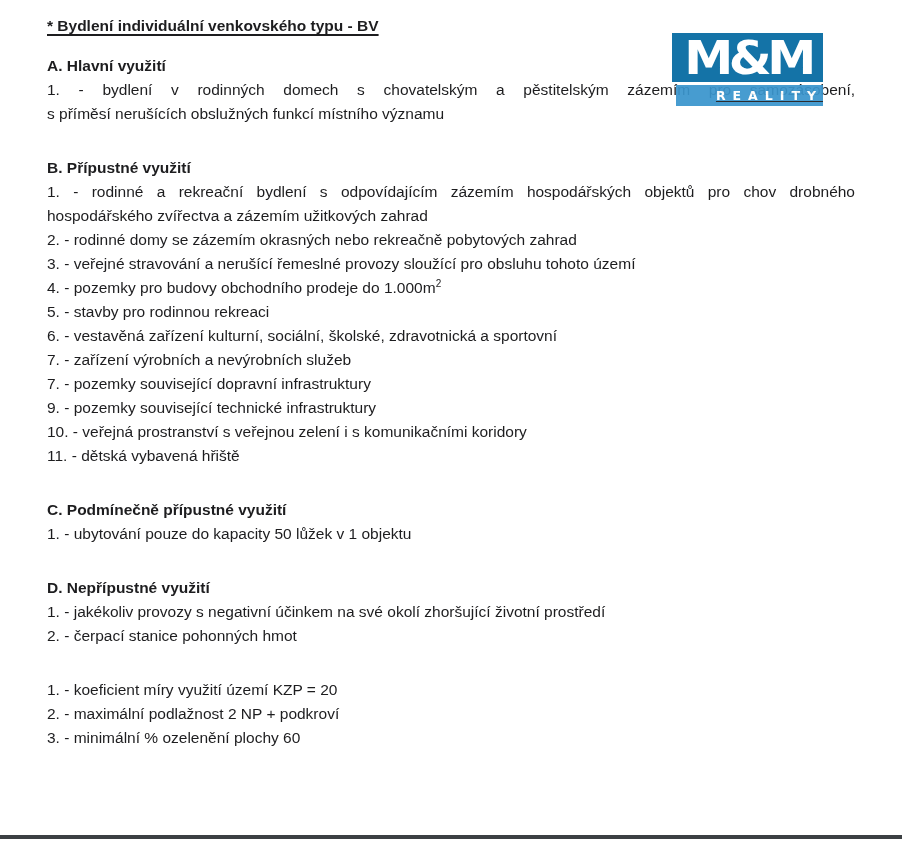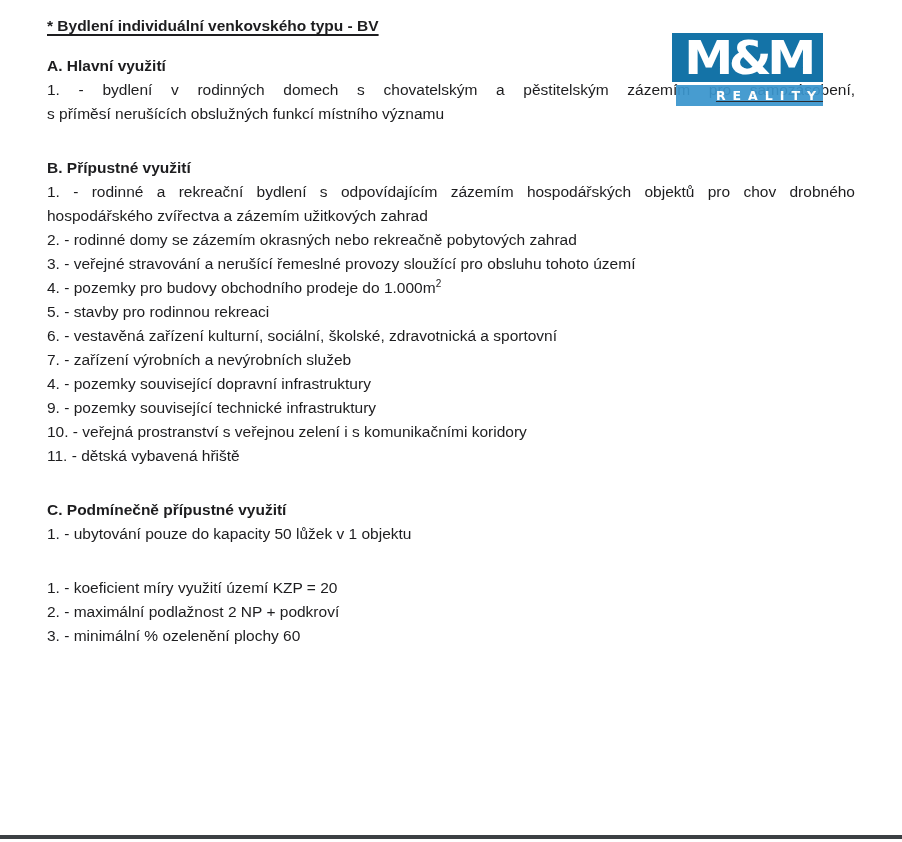--- a/index.html
+++ b/index.html
@@ -108,31 +108,36 @@
     <div class="section">
       <div class="heading">B. Přípustné využití</div>
       <div class="line j">1. - rodinné a rekreační bydlení s odpovídajícím zázemím hospodářských objektů pro chov drobného</div>
       <div class="line">hospodářského zvířectva a zázemím užitkových zahrad</div>
       <div class="line">2. - rodinné domy se zázemím okrasných nebo rekreačně pobytových zahrad</div>
       <div class="line">3. - veřejné stravování a nerušící řemeslné provozy sloužící pro obsluhu tohoto území</div>
       <div class="line"><span>4. - pozemky pro budovy obchodního prodeje do 1.000m</span><sup>2</sup></div>
       <div class="line">5. - stavby pro rodinnou rekreaci</div>
       <div class="line">6. - vestavěná zařízení kulturní, sociální, školské, zdravotnická a sportovní</div>
       <div class="line">7. - zařízení výrobních a nevýrobních služeb</div>
-      <div class="line">4. - pozemky související dopravní infrastruktury</div>
+      <div class="line">7. - pozemky související dopravní infrastruktury</div>
       <div class="line">9. - pozemky související technické infrastruktury</div>
       <div class="line">10. - veřejná prostranství s veřejnou zelení i s komunikačními koridory</div>
       <div class="line">11. - dětská vybavená hřiště</div>
     </div>
 
     <div class="section">
       <div class="heading">C. Podmínečně přípustné využití</div>
       <div class="line">1. - ubytování pouze do kapacity 50 lůžek v 1 objektu</div>
     </div>
 
+    <div class="section">
+      <div class="heading">D. Nepřípustné využití</div>
+      <div class="line">1. - jakékoliv provozy s negativní účinkem na své okolí zhoršující životní prostředí</div>
+      <div class="line">2. - čerpací stanice pohonných hmot</div>
+    </div>
 
     <div class="section">
       <div class="line">1. - koeficient míry využití území KZP = 20</div>
       <div class="line">2. - maximální podlažnost 2 NP + podkroví</div>
       <div class="line">3. - minimální % ozelenění plochy 60</div>
     </div>
 
   </div>
 
   <div class="logo">

